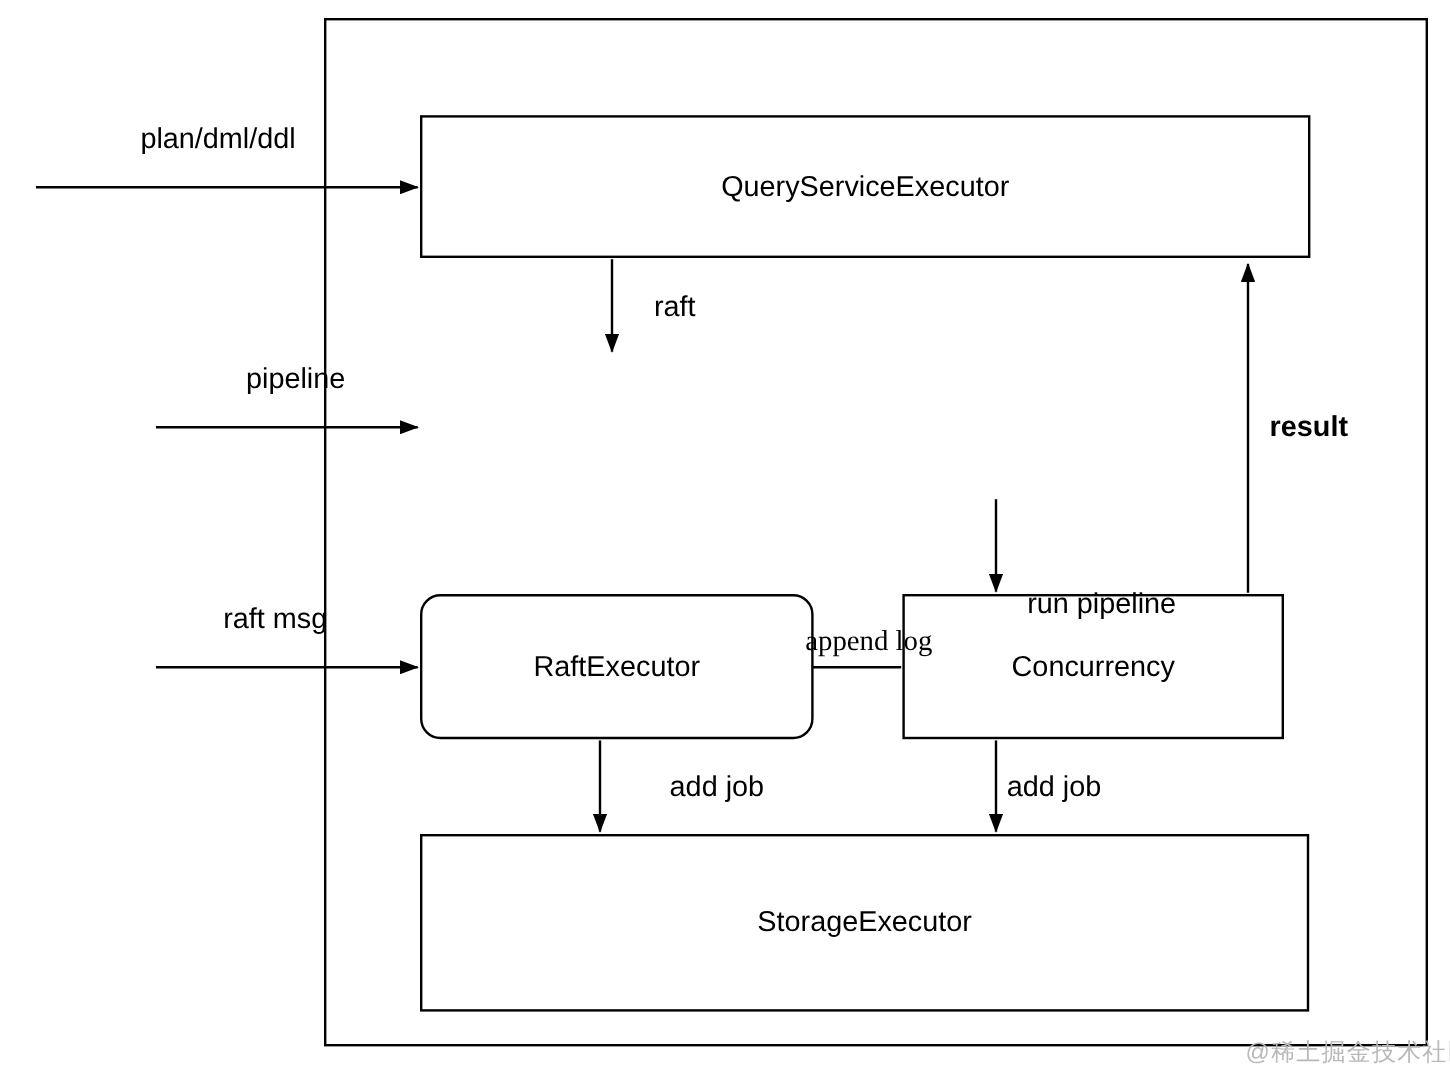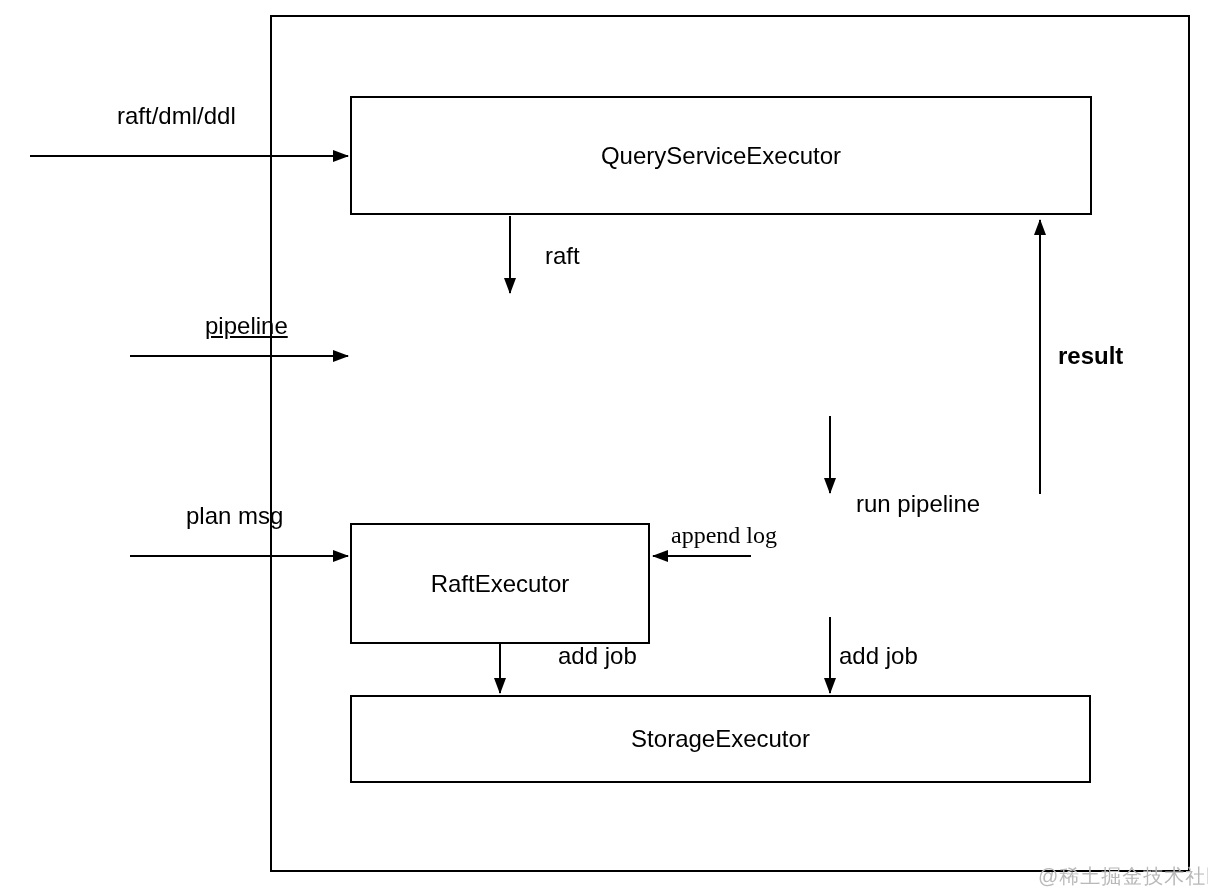--- a/index.html
+++ b/index.html
@@ -77,40 +77,43 @@
     <line x1="751" y1="556" x2="653" y2="556" stroke="#000000" stroke-width="2" marker-end="url(#arrow)"></line>
     <line x1="500" y1="617" x2="500" y2="693" stroke="#000000" stroke-width="2" marker-end="url(#arrow)"></line>
     <line x1="830" y1="617" x2="830" y2="693" stroke="#000000" stroke-width="2" marker-end="url(#arrow)"></line>
   </svg>
 
   <div class="node" style="left:350px; top:96px; width:742px; height:119px;">
     <span>QueryServiceExecutor</span>
   </div>
 
 
-  <div class="node" style="left:350px; top:523px; width:300px; height:121px;">
+  <div class="node" style="left:350px; top:495px; width:328px; height:121px;border-radius:17px;">
     <span>RaftExecutor</span>
   </div>
 
+  <div class="node" style="left:752px; top:495px; width:318px; height:121px;">
+    <span>Concurrency</span>
+  </div>
 
-  <div class="node" style="left:350px; top:695px; width:741px; height:88px;">
+  <div class="node" style="left:350px; top:695px; width:741px; height:148px;">
     <span>StorageExecutor</span>
   </div>
 
-  <div class="edge-label" style="left:117px; top:103px;">raft/dml/ddl</div>
+  <div class="edge-label" style="left:117px; top:103px;">plan/dml/ddl</div>
 
   <div class="edge-label" style="left:545px; top:243px;">raft</div>
 
-  <div class="edge-label" style="left:205px; top:313px;text-decoration:underline;">pipeline</div>
+  <div class="edge-label" style="left:205px; top:303px;">pipeline</div>
 
   <div class="edge-label" style="left:856px; top:443px;margin-top:48px;">run pipeline</div>
 
   <div class="edge-label" style="left:1058px; top:343px;font-weight:bold;">result</div>
 
-  <div class="edge-label" style="left:186px; top:503px;">plan msg</div>
+  <div class="edge-label" style="left:186px; top:503px;">raft msg</div>
 
   <div class="edge-label" style="left:671px; top:523px;font-family:Liberation Serif, serif;">append log</div>
 
   <div class="edge-label" style="left:558px; top:643px;">add job</div>
 
   <div class="edge-label" style="left:839px; top:643px;">add job</div>
 
   <div class="watermark" style="left:1038px; top:863px;">@稀土掘金技术社区</div>
 
 </div>

